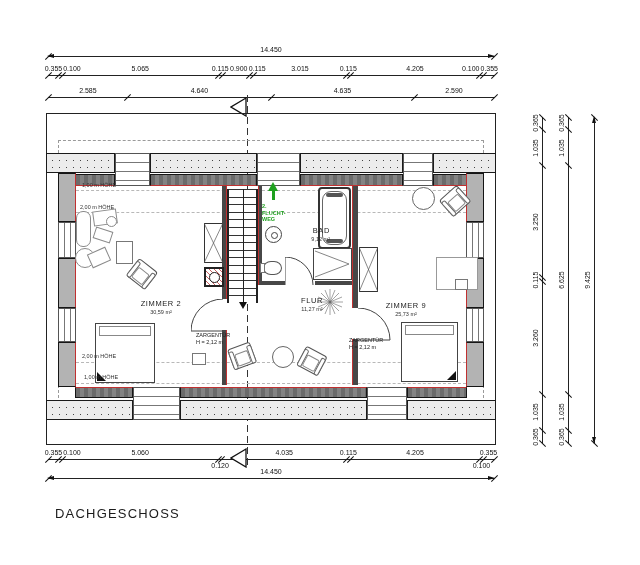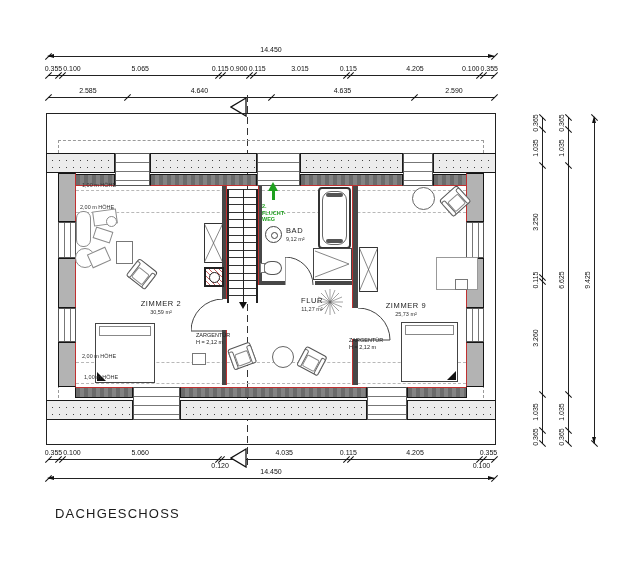--- a/index.html
+++ b/index.html
@@ -54,21 +54,21 @@
   .tub{border:2px solid #333;border-radius:4px;box-sizing:border-box;background:#fff}
   .tub .in{position:absolute;left:2px;top:2px;right:2px;bottom:2px;border:1px solid #666;border-radius:9px}
   .tub .cap{position:absolute;left:6px;right:6px;height:4px;background:#555;border-radius:2px}
   .sink{border:1px solid #444;border-radius:50%;background:#fff;box-sizing:border-box}
   .sink i{position:absolute;left:5px;top:5px;width:5px;height:5px;border-radius:50%;border:1px solid #444}
   .wc{border:1px solid #555;border-radius:50%/60% 60% 60% 60%;background:#fff;box-sizing:border-box}
   
   .roomlbl{text-align:center;line-height:8px}
   .roomlbl .rn{font-size:7.5px;letter-spacing:.6px;color:#222}
   .roomlbl .ra{font-size:5.5px;color:#333}
-  .roomlbl.lft{text-align:left}
+  .roomlbl.lft{text-align:right}
   .doorlbl{font-size:5.5px;line-height:6.5px;color:#222}
   .hlbl{font-size:5.5px;color:#333;white-space:nowrap}
   .esc{font-size:5.5px;line-height:6.5px;color:#1fa01f;font-weight:bold}
   .escarr-stem{background:#1fa01f}
   .escarr-head{width:0;height:0;border-left:5.5px solid transparent;
      border-right:5.5px solid transparent;border-bottom:9px solid #1fa01f}
   
   .dimchain{position:absolute;font-size:7px;color:#111}
   .dimchain>*{position:absolute}
   .dimchain.h .dimline{left:0;right:0;top:12px;height:1px;background:#222}

